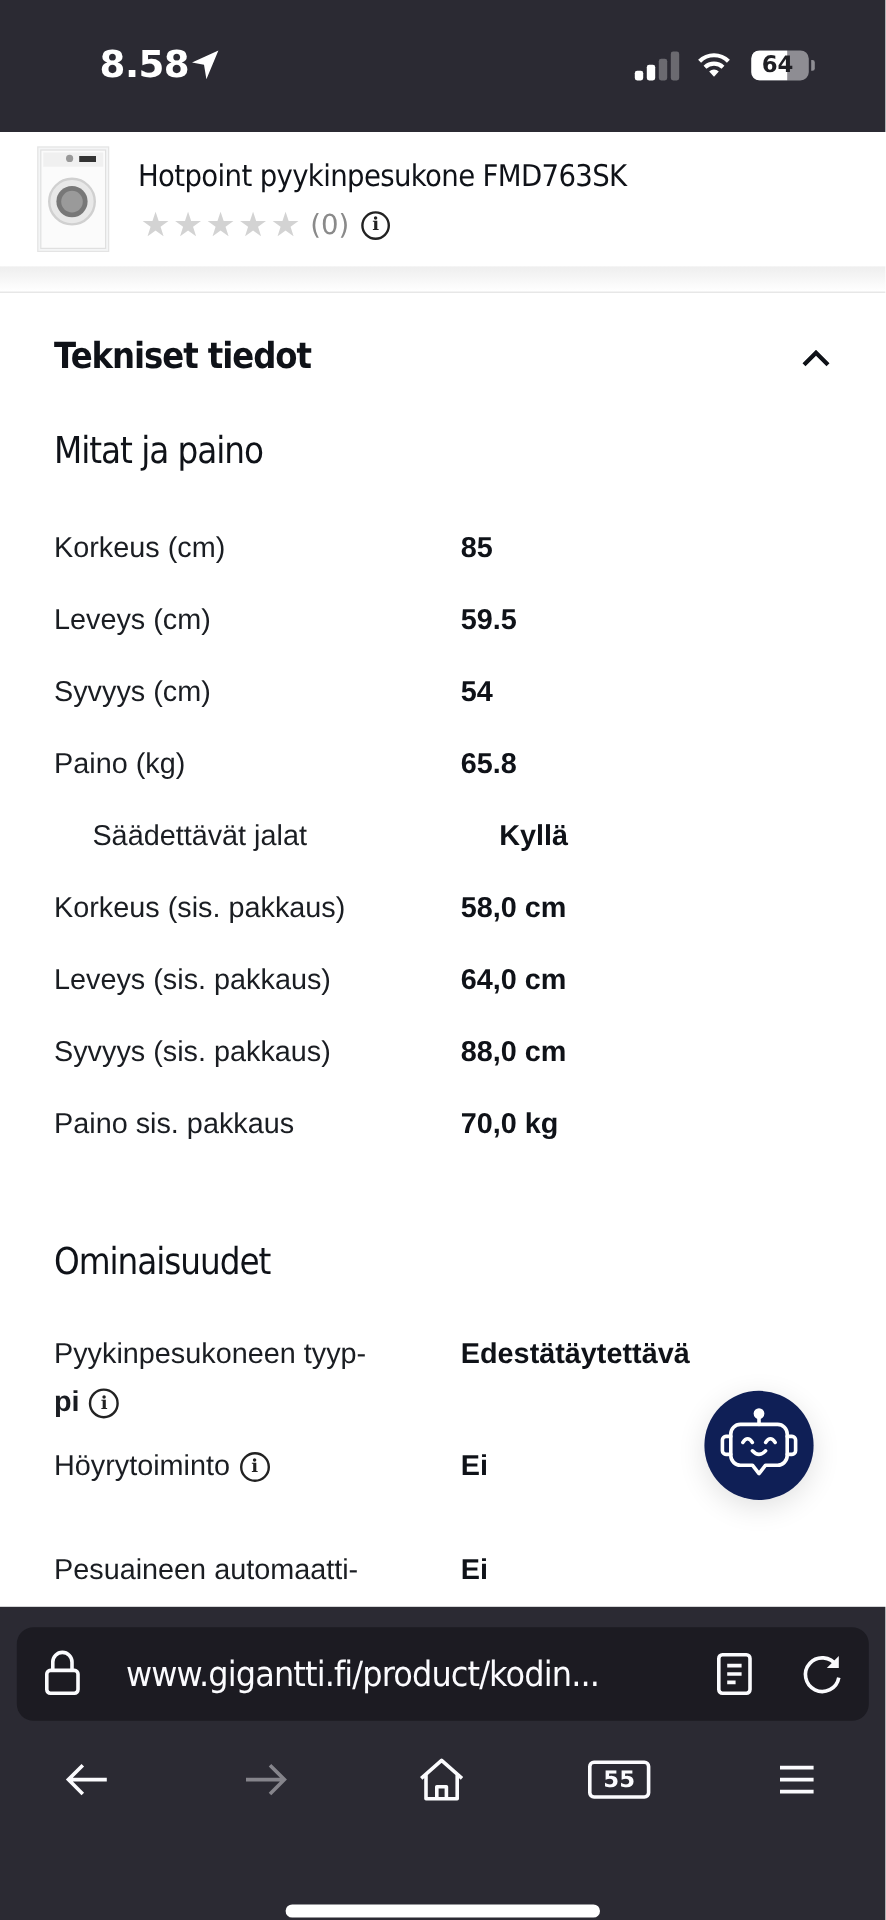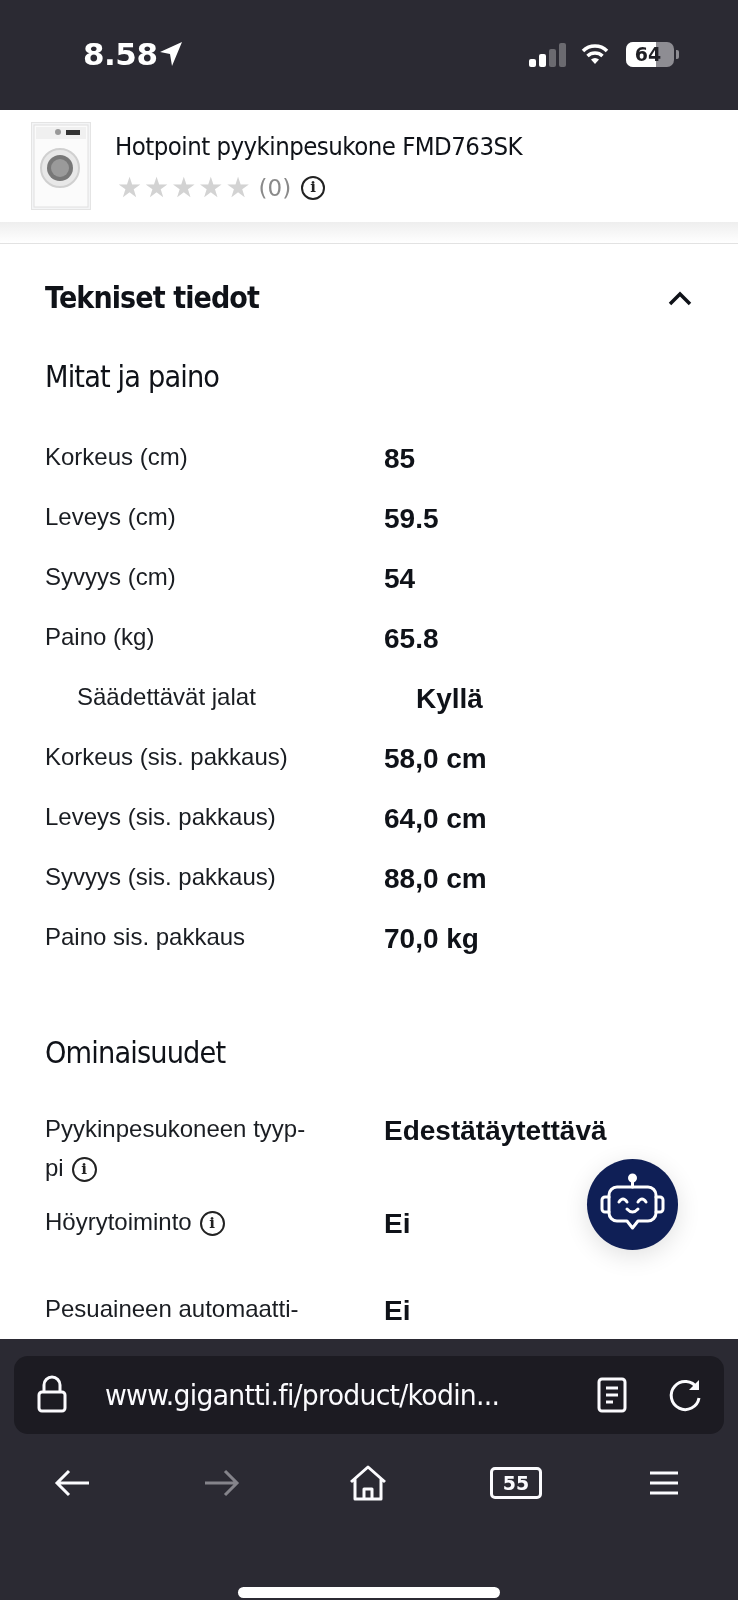--- a/index.html
+++ b/index.html
@@ -27,21 +27,21 @@
   .rating-count { color: #8a8a8a; font-size: 23px; margin-left: 6px; font-family: "DejaVu Sans", sans-serif; }
   .info-circle { display: inline-block; width: 24px; height: 24px; border: 2px solid #222; border-radius: 50%; text-align: center; line-height: 19px; font-size: 15px; font-weight: 700; color: #222; font-family: "DejaVu Serif", serif; margin-left: 10px; }
   .header-shadow { position: absolute; left: 0; top: 222px; width: 738px; height: 22px; background: linear-gradient(#eeeeee, #ffffff); border-bottom: 1px solid #e2e2e2; }
 
   
   .section-title { position: absolute; left: 45px; top: 280px; font-size: 30px; font-weight: 700; color: #0f1218; font-family: "DejaVu Sans", sans-serif; letter-spacing: -1px; transform: scaleX(0.9); transform-origin: left; }
   .collapse-btn { position: absolute; left: 665px; top: 286px; width: 30px; height: 24px; }
   .group-title { position: absolute; left: 45px; font-size: 31px; color: #0f1218; font-family: "DejaVu Sans", sans-serif; letter-spacing: -1px; transform: scaleX(0.88); transform-origin: left; }
   .spec-row { position: absolute; left: 45px; width: 650px; height: 40px; }
   .spec-label { position: absolute; left: 0; top: 0; font-size: 24px; color: #1a1d22; font-family: "Liberation Sans", sans-serif; }
-  .spec-value { position: absolute; left: 339px; top: 0; font-size: 28px; font-weight: 700; color: #0f1218; font-family: "Liberation Sans", sans-serif; }
+  .spec-value { position: absolute; left: 339px; top: 0; font-size: 24px; font-weight: 700; color: #0f1218; font-family: "Liberation Sans", sans-serif; }
   .inline-info { display: inline-block; width: 25px; height: 25px; border: 2px solid #222; border-radius: 50%; text-align: center; line-height: 20px; font-size: 15px; font-weight: 700; color: #222; font-family: "DejaVu Serif", serif; vertical-align: 2px; margin-left: 8px; }
 
   
   .chatbot { position: absolute; left: 587px; top: 1159px; width: 91px; height: 91px; border-radius: 50%; background: #0f1f56; box-shadow: 0 6px 24px rgba(0,0,0,0.12); }
 
   
   .browser-bottom { position: absolute; left: 0; top: 1339px; width: 738px; height: 261px; background: #2b2a33; }
   .url-bar { position: absolute; left: 14px; top: 17px; width: 710px; height: 78px; border-radius: 14px; background: #1c1b22; }
   .lock-icon { position: absolute; left: 22px; top: 18px; width: 32px; height: 40px; }
   .url-text { position: absolute; left: 91px; top: 22px; font-size: 29px; color: #fbfbfe; font-family: "DejaVu Sans", sans-serif; letter-spacing: -0.8px; white-space: nowrap; transform: scaleX(0.92); transform-origin: left; }
@@ -144,21 +144,21 @@
 <div class="spec-row" style="top:923px;">
     <span class="spec-label">Paino sis. pakkaus</span>
     <span class="spec-value">70,0 kg</span>
   </div>
 
 <div class="group-title" style="top:1034px;">Ominaisuudet</div>
 
 <div class="spec-row" style="top:1115px;height:90px;">
   <span class="spec-label">
     <span>Pyykinpesukoneen tyyp-</span><br>
-    <span style="display:inline-block;margin-top:0;">pi</span><span class="inline-info" style="margin-top:14px;">i</span>
+    <span style="display:inline-block;margin-top:0;font-weight:bold;">pi</span><span class="inline-info" style="margin-top:14px;">i</span>
   </span>
   <span class="spec-value">Edestätäytettävä</span>
 </div>
 <div class="spec-row" style="top:1208px;text-decoration:underline;">
   <span class="spec-label"><span>Höyrytoiminto</span><span class="inline-info">i</span></span>
   <span class="spec-value">Ei</span>
 </div>
 <div class="spec-row" style="top:1295px;">
   <span class="spec-label">Pesuaineen automaatti-</span>
   <span class="spec-value">Ei</span>

